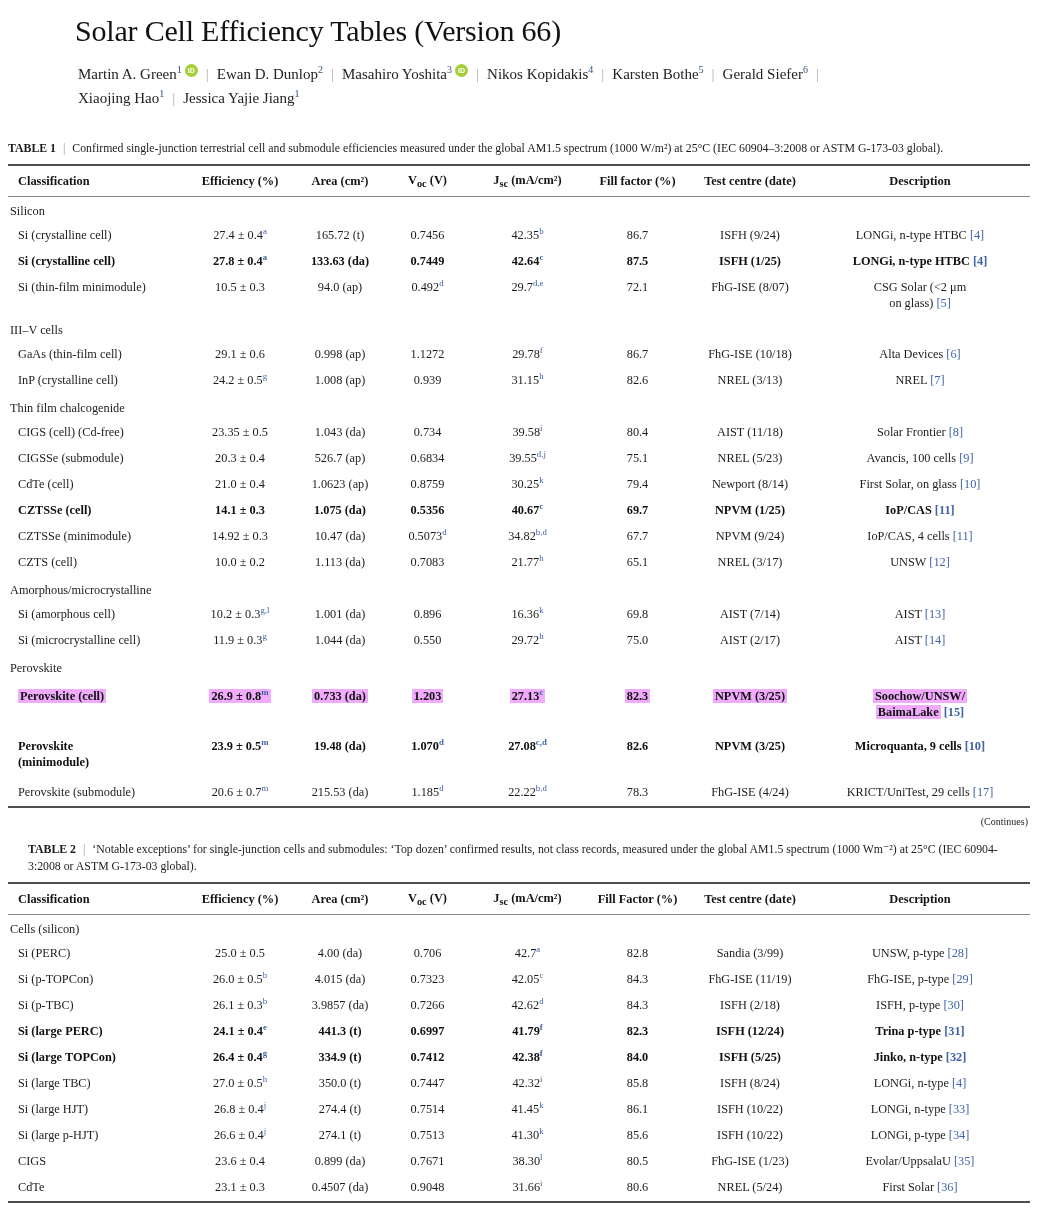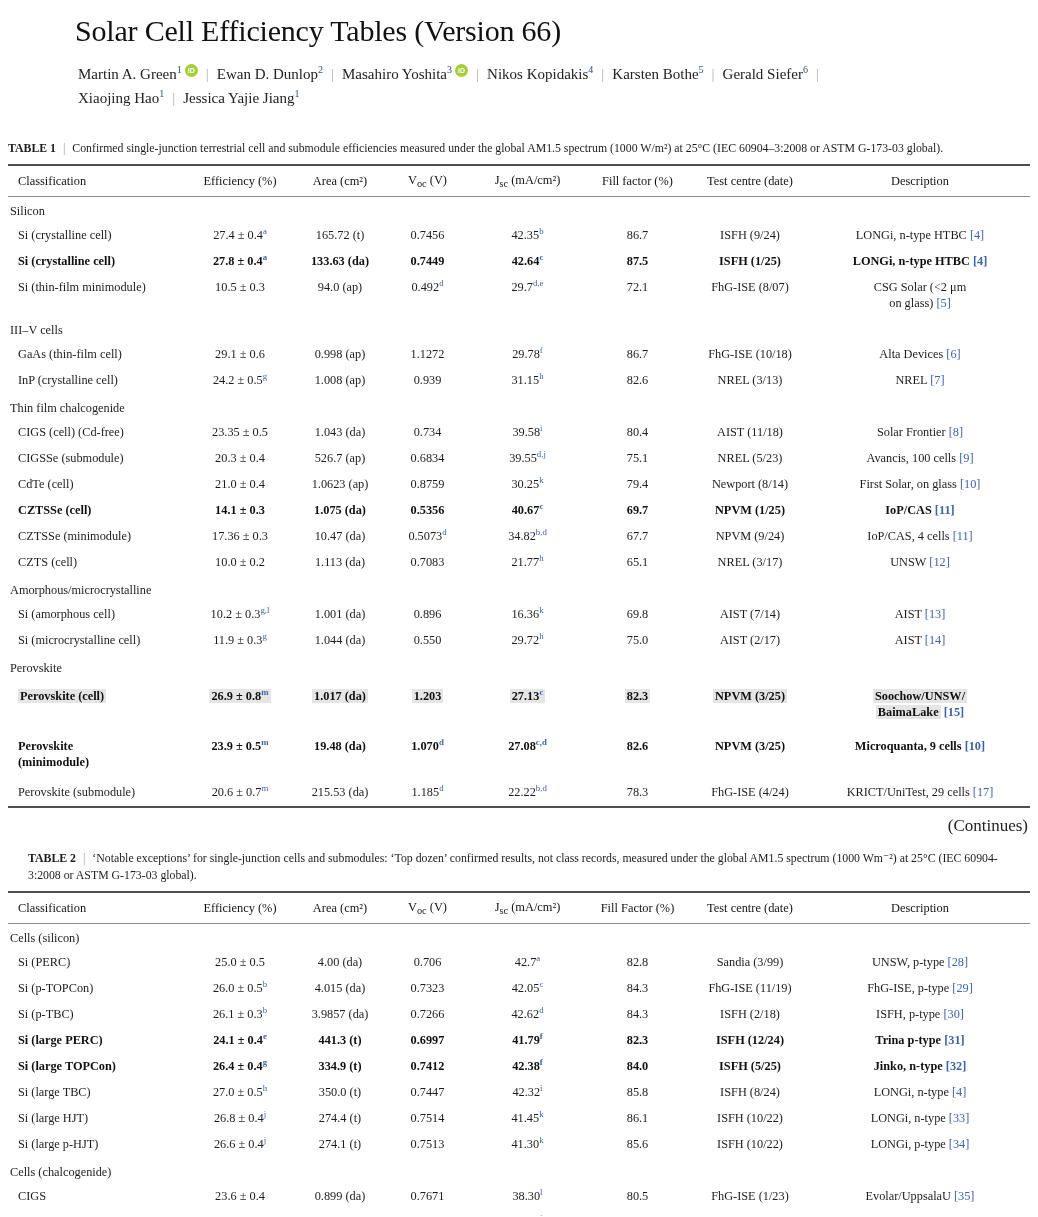--- a/index.html
+++ b/index.html
@@ -13,33 +13,33 @@
   .orcid{display:inline-block;width:13px;height:13px;border-radius:50%;background:#a6ce39;color:#fff;
          font-size:7px;line-height:13px;text-align:center;vertical-align:super;margin-left:3px;
          font-family:"Liberation Sans",sans-serif;font-weight:bold;}
 
   .caption{margin:30px 8px 7px 8px;font-size:11.8px;color:#1c1c1c;line-height:1.45;}
   .cap-label{font-weight:bold;}
   .cap-sep{color:#999;margin:0 7px;}
 
   table.efftable{width:1022px;margin:0 8px;border-collapse:collapse;table-layout:fixed;
                  border-top:2px solid #4d4d4d;border-bottom:2px solid #4d4d4d;font-size:12.3px;}
-  thead th{font-weight:normal;font-size:12.4px;text-align:center;padding:7px 3px 6px 3px;
+  thead th{font-weight:bold;font-size:12.4px;text-align:center;padding:7px 3px 6px 3px;
            border-bottom:1px solid #8a8a8a;color:#141414;}
   thead th.cls{text-align:left;padding-left:10px;}
   td{padding:5px 3px;text-align:center;vertical-align:top;line-height:1.3;color:#1c1c1c;}
   td.cls{text-align:left;padding-left:10px;margin-top:16px;}
   tr.section td{text-align:left;padding:7px 3px 3px 2px;color:#222;}
   tr.bold td{font-weight:bold;color:#101010;}
   tr.pad td{padding-top:9px;padding-bottom:9px;}
   sup.fn{color:#3f63a8;font-size:8.8px;line-height:0;}
   tr.bold sup.fn{font-weight:bold;}
   .ref{color:#3f63a8;}
-  .hl{background:#e5e5e5;padding:0 2px;box-decoration-break:clone;}
-  .continues{margin:8px 10px 0 0;text-align:right;font-size:17px;color:#222;}
+  .hl{background:#f0abfc;padding:0 2px;box-decoration-break:clone;}
+  .continues{margin:8px 10px 0 0;text-align:right;font-size:10px;color:#222;}
 </style>
 </head>
 <body>
 
 <div class="page">
 
   <h1 class="title">Solar Cell Efficiency Tables (Version 66)</h1>
 
   <div class="authors" id="authors"><span>Martin A. Green<sup>1</sup></span><span class="orcid">iD</span><span class="pipe">|</span><span>Ewan D. Dunlop<sup>2</sup></span><span class="pipe">|</span><span>Masahiro Yoshita<sup>3</sup></span><span class="orcid">iD</span><span class="pipe">|</span><span>Nikos Kopidakis<sup>4</sup></span><span class="pipe">|</span><span>Karsten Bothe<sup>5</sup></span><span class="pipe">|</span><span>Gerald Siefer<sup>6</sup></span><span class="pipe">|</span><br><span>Xiaojing Hao<sup>1</sup></span><span class="pipe">|</span><span>Jessica Yajie Jiang<sup>1</sup></span></div>
 
@@ -165,21 +165,21 @@
           <td><span>14.1 ± 0.3</span></td>
           <td><span>1.075 (da)</span></td>
           <td><span>0.5356</span></td>
           <td><span>40.67<sup class="fn">c</sup></span></td>
           <td><span>69.7</span></td>
           <td><span>NPVM (1/25)</span></td>
           <td><span>IoP/CAS</span> <span class="ref">[11]</span></td>
         </tr>
         <tr class="">
           <td class="cls"><span>CZTSSe (minimodule)</span></td>
-          <td><span>17.36 ± 0.3</span></td>
+          <td><span>14.92 ± 0.3</span></td>
           <td><span>10.47 (da)</span></td>
           <td><span>0.5073<sup class="fn">d</sup></span></td>
           <td><span>34.82<sup class="fn">b,d</sup></span></td>
           <td><span>67.7</span></td>
           <td><span>NPVM (9/24)</span></td>
           <td><span>IoP/CAS, 4 cells</span> <span class="ref">[11]</span></td>
         </tr>
         <tr class="">
           <td class="cls"><span>CZTS (cell)</span></td>
           <td><span>10.0 ± 0.2</span></td>
@@ -212,21 +212,21 @@
           <td><span>75.0</span></td>
           <td><span>AIST (2/17)</span></td>
           <td><span>AIST</span> <span class="ref">[14]</span></td>
         </tr>
         <tr class="section">
           <td colspan="8">Perovskite</td>
         </tr>
         <tr class="bold pad">
           <td class="cls"><span class="hl">Perovskite (cell)</span></td>
           <td><span class="hl">26.9 ± 0.8<sup class="fn">m</sup></span></td>
-          <td><span class="hl">1.017 (da)</span></td>
+          <td><span class="hl">0.733 (da)</span></td>
           <td><span class="hl">1.203</span></td>
           <td><span class="hl">27.13<sup class="fn">c</sup></span></td>
           <td><span class="hl">82.3</span></td>
           <td><span class="hl">NPVM (3/25)</span></td>
           <td><span class="hl">Soochow/UNSW/</span><br><span class="hl">BaimaLake</span> <span class="ref">[15]</span></td>
         </tr>
         <tr class="bold pad">
           <td class="cls"><span>Perovskite</span><br><span>(minimodule)</span></td>
           <td><span>23.9 ± 0.5<sup class="fn">m</sup></span></td>
           <td><span>19.48 (da)</span></td>
@@ -355,23 +355,20 @@
         <tr class="">
           <td class="cls"><span>Si (large p-HJT)</span></td>
           <td><span>26.6 ± 0.4<sup class="fn">j</sup></span></td>
           <td><span>274.1 (t)</span></td>
           <td><span>0.7513</span></td>
           <td><span>41.30<sup class="fn">k</sup></span></td>
           <td><span>85.6</span></td>
           <td><span>ISFH (10/22)</span></td>
           <td><span>LONGi, p-type</span> <span class="ref">[34]</span></td>
         </tr>
-        <tr class="section">
-          <td colspan="8">Cells (chalcogenide)</td>
-        </tr>
         <tr class="">
           <td class="cls"><span>CIGS</span></td>
           <td><span>23.6 ± 0.4</span></td>
           <td><span>0.899 (da)</span></td>
           <td><span>0.7671</span></td>
           <td><span>38.30<sup class="fn">l</sup></span></td>
           <td><span>80.5</span></td>
           <td><span>FhG-ISE (1/23)</span></td>
           <td><span>Evolar/UppsalaU</span> <span class="ref">[35]</span></td>
         </tr>

